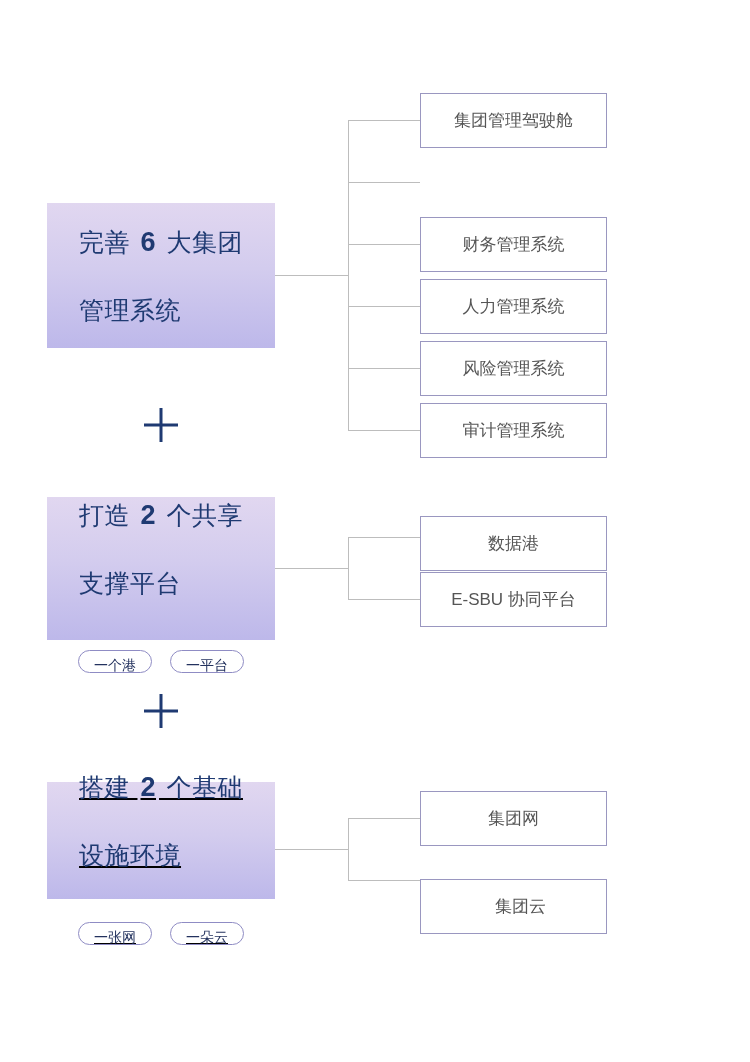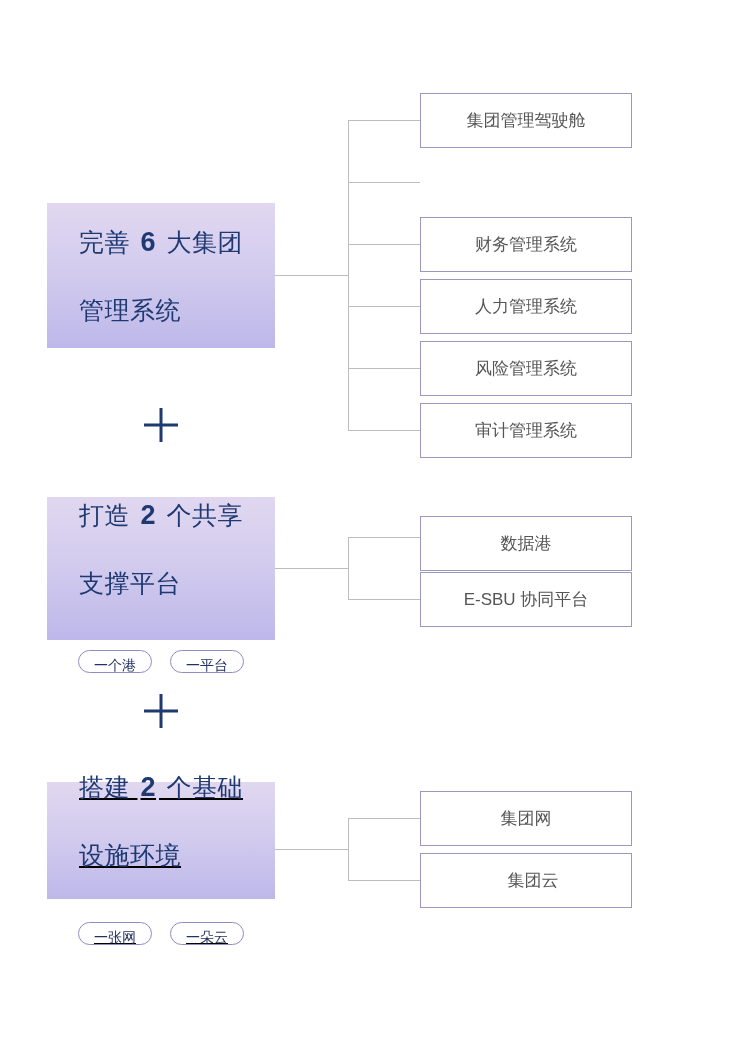--- a/index.html
+++ b/index.html
@@ -66,21 +66,21 @@
 
   
   #panel-1 { top: 203px; height: 145px; }
   #panel-2 { top: 497px; height: 143px; }
   #panel-3 { top: 782px; height: 117px; text-decoration: underline; }
 
   
   .leaf {
     position: absolute;
     left: 420px;
-    width: 212px;
+    width: 187px;
     height: 55px;
     border: 1px solid #9a97c0;
     background: #ffffff;
     box-sizing: border-box;
     display: flex;
     align-items: center;
     justify-content: center;
     color: #555555;
     font-size: 17px;
     white-space: nowrap;
@@ -179,15 +179,15 @@
       <span class="tag">一朵云</span>
     </div>
   </div>
 
   <div class="conn conn-h" style="left:275px; top:849px; width:74px;"></div>
   <div class="conn conn-v" style="left:348px; top:818px; height:62px;"></div>
   <div class="conn conn-h" style="left:348px; top:818px; width:72px;"></div>
   <div class="conn conn-h" style="left:348px; top:880px; width:72px;"></div>
 
   <div class="leaf" style="top:791px;">集团网</div>
-  <div class="leaf" style="top:853px;padding-left:14px;">集团云</div>
+  <div class="leaf" style="top:879px;padding-left:14px;">集团云</div>
 
 </div>
 
 </body></html>

